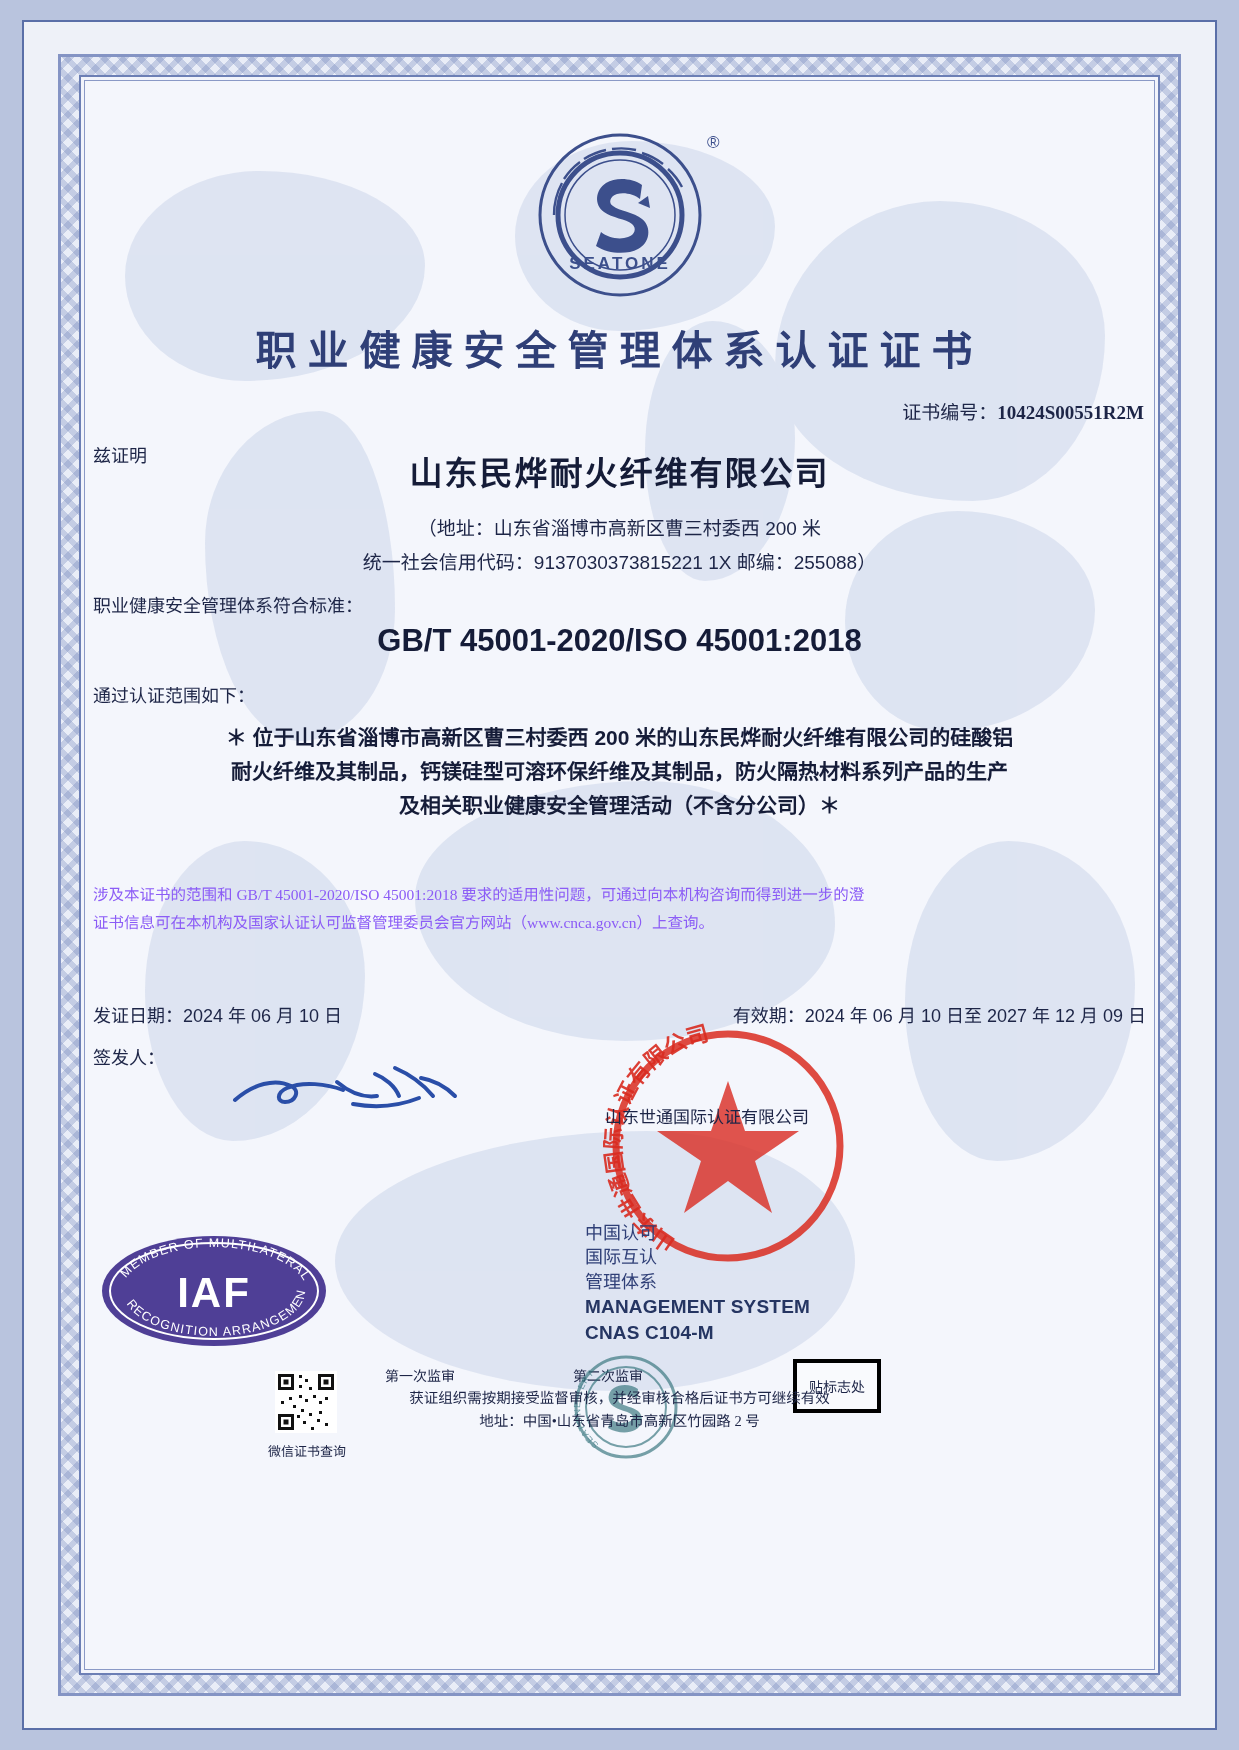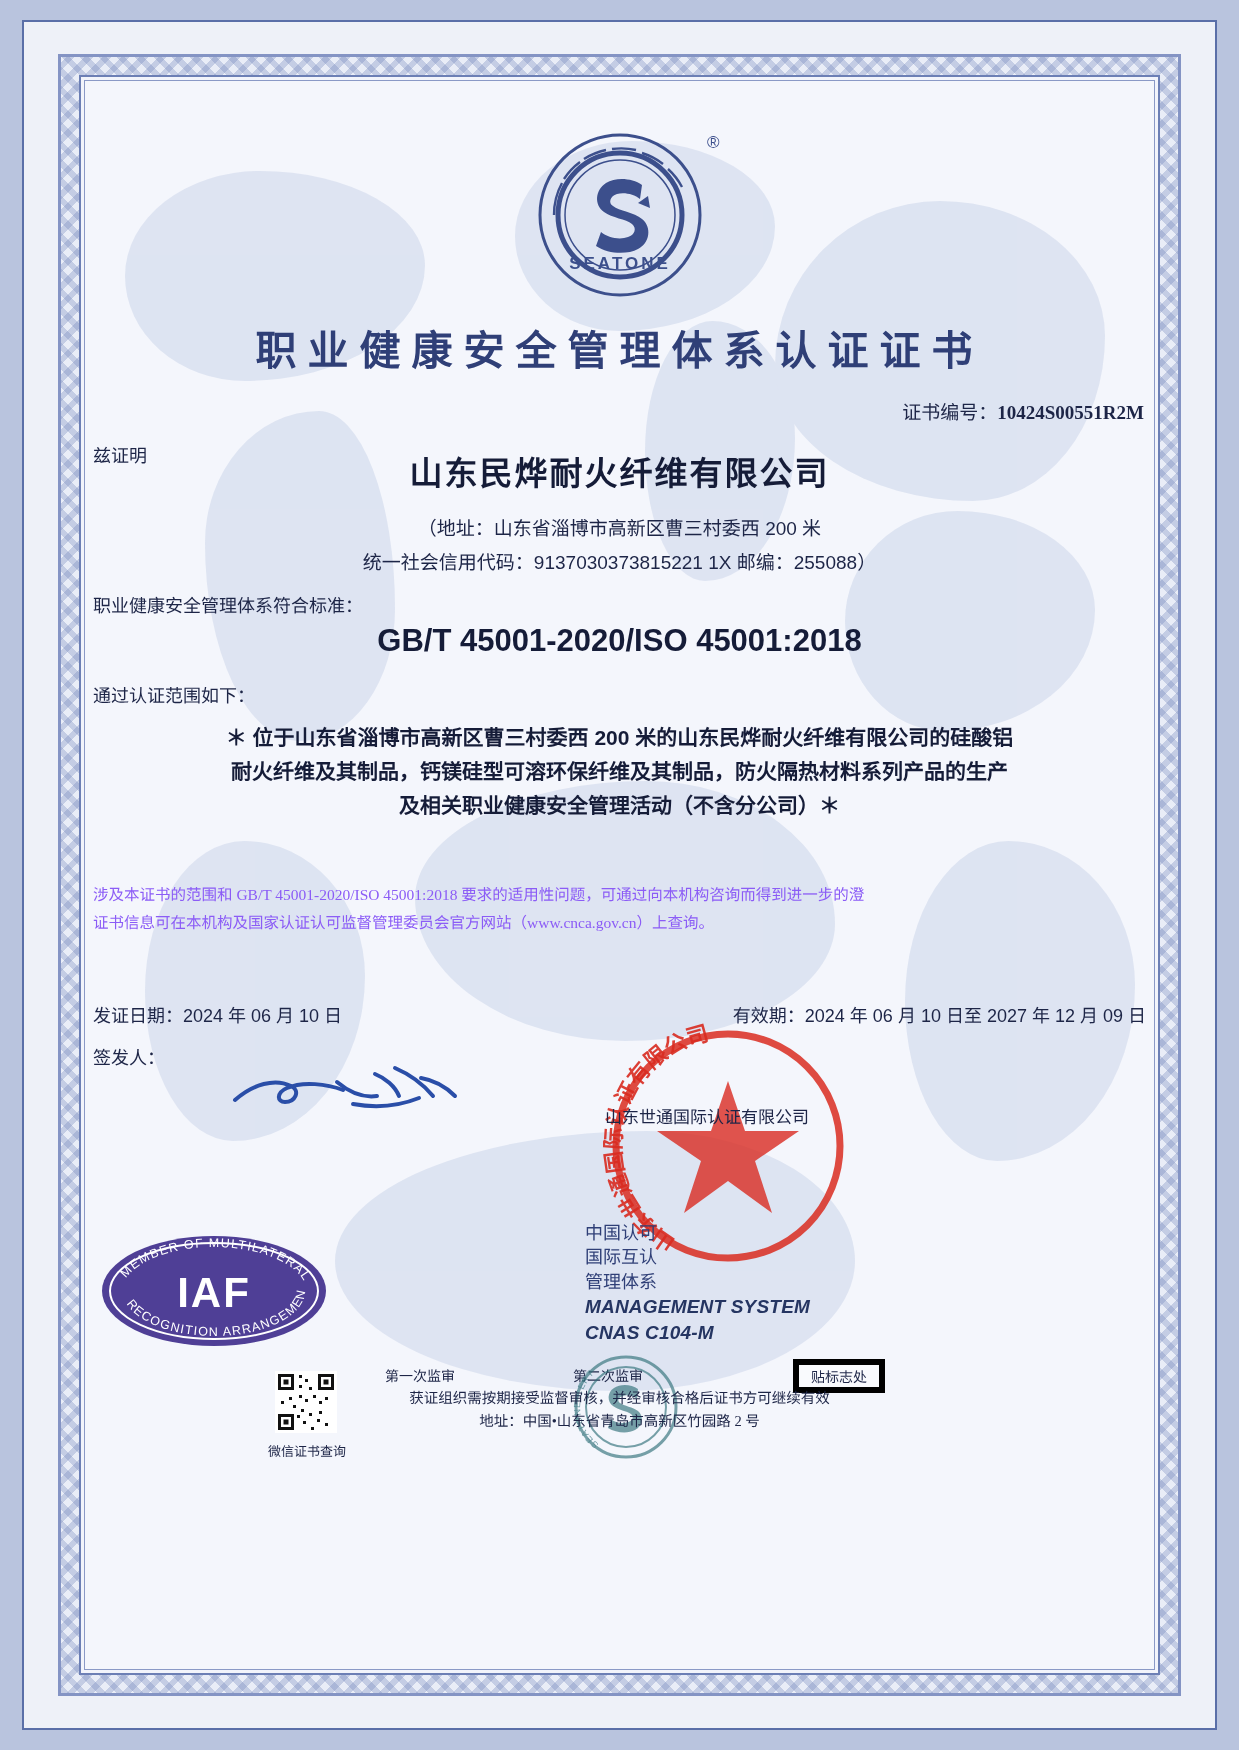--- a/index.html
+++ b/index.html
@@ -156,40 +156,39 @@
   .cnas{
     position:absolute;left:268px;top:1150px;width:230px;height:110px;
   }
   .cnas-text{
     position:absolute;left:500px;top:1140px;
     font-size:18px;line-height:1.35;color:#2f3f77;
   }
   .cnas-text .en{
     font-size:19px;font-weight:bold;color:#253562;
     letter-spacing:.2px;
-    font-style:italic;
   }
   .qr{
     position:absolute;left:190px;top:1290px;
     width:62px;height:62px;
   }
   .qr-caption{
     position:absolute;left:160px;top:1360px;
     width:124px;text-align:center;
     font-size:13px;color:#1d2547;
   }
   .audit-row{
     position:absolute;left:300px;right:10px;top:1284px;
     display:flex;gap:118px;
     font-size:14px;color:#1d2547;
   }
   .sticker-box{
     position:absolute;left:708px;top:1278px;
-    border:6px solid #000000;
-    padding:1px 12px;
+    border:4px solid #000000;
+    padding:13px 12px;
     font-size:14px;color:#1d2547;
     background:rgba(255,255,255,.45);
   }
   .foot-lines{
     position:absolute;left:10px;right:10px;top:1306px;
     text-align:center;
     font-size:14.5px;line-height:1.6;color:#1d2547;
     font-family:"Liberation Serif","DejaVu Serif",serif;
   }
   .foot-lines .two{display:flex;justify-content:center;gap:48px;}

